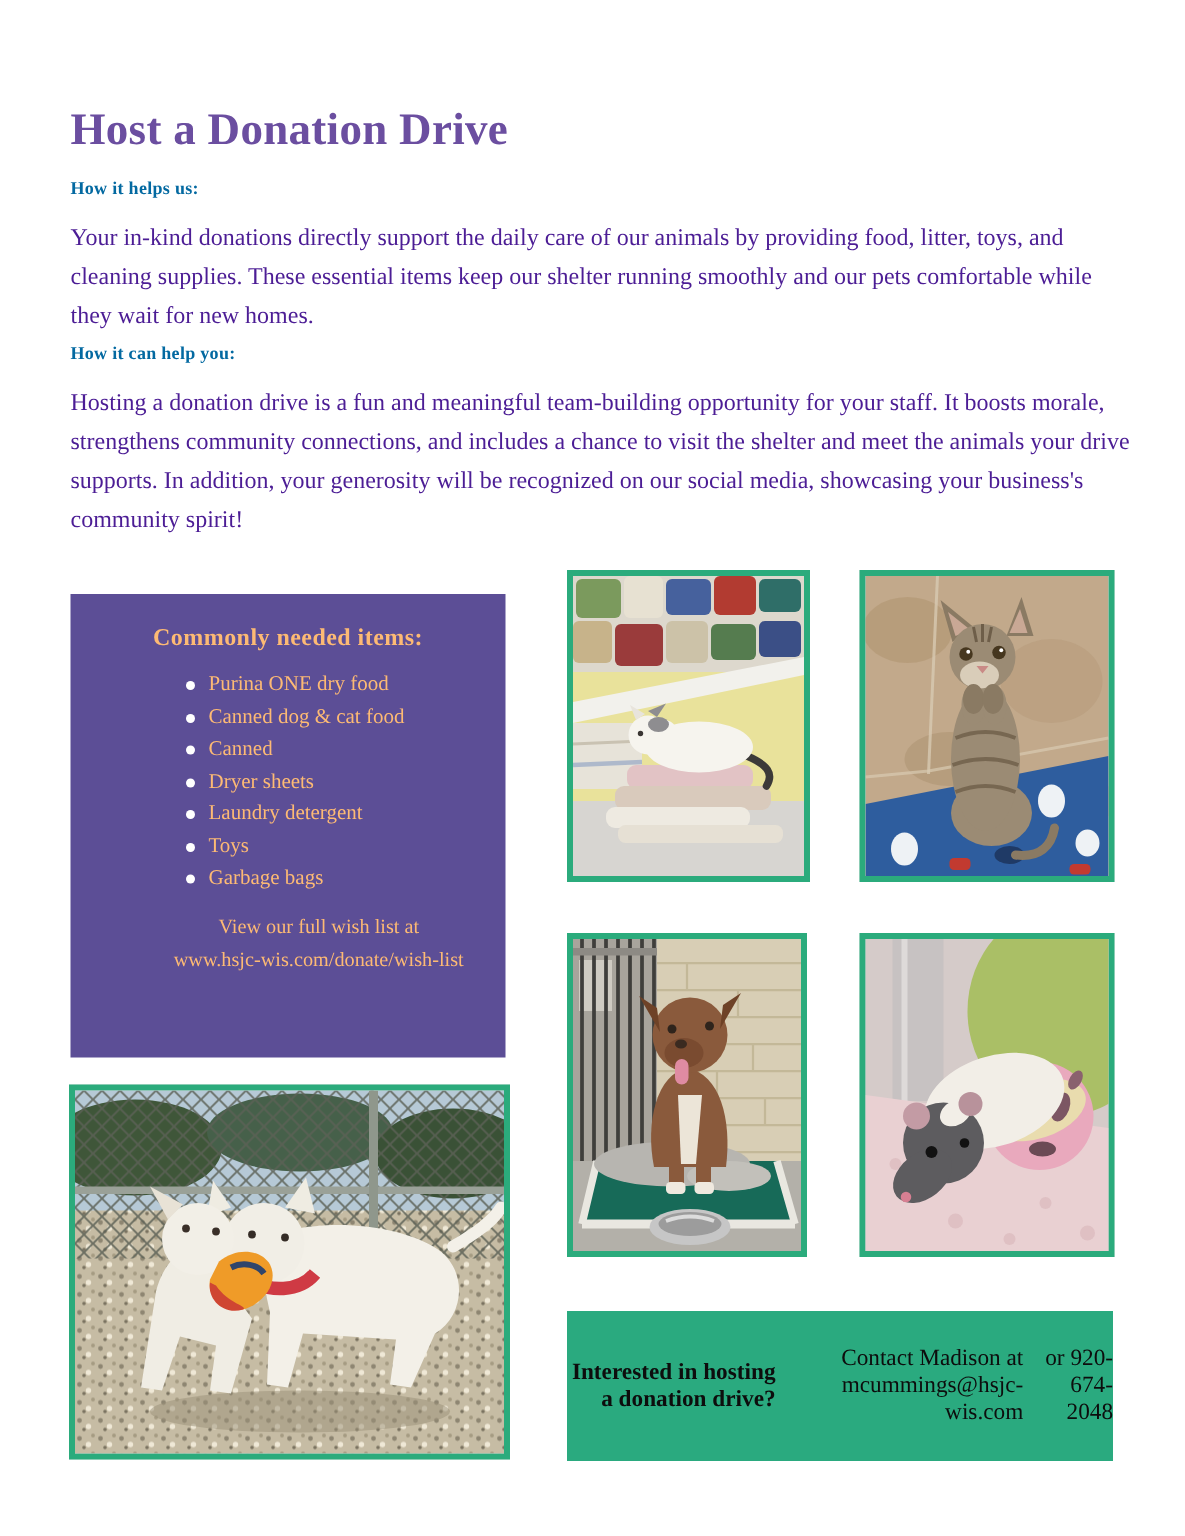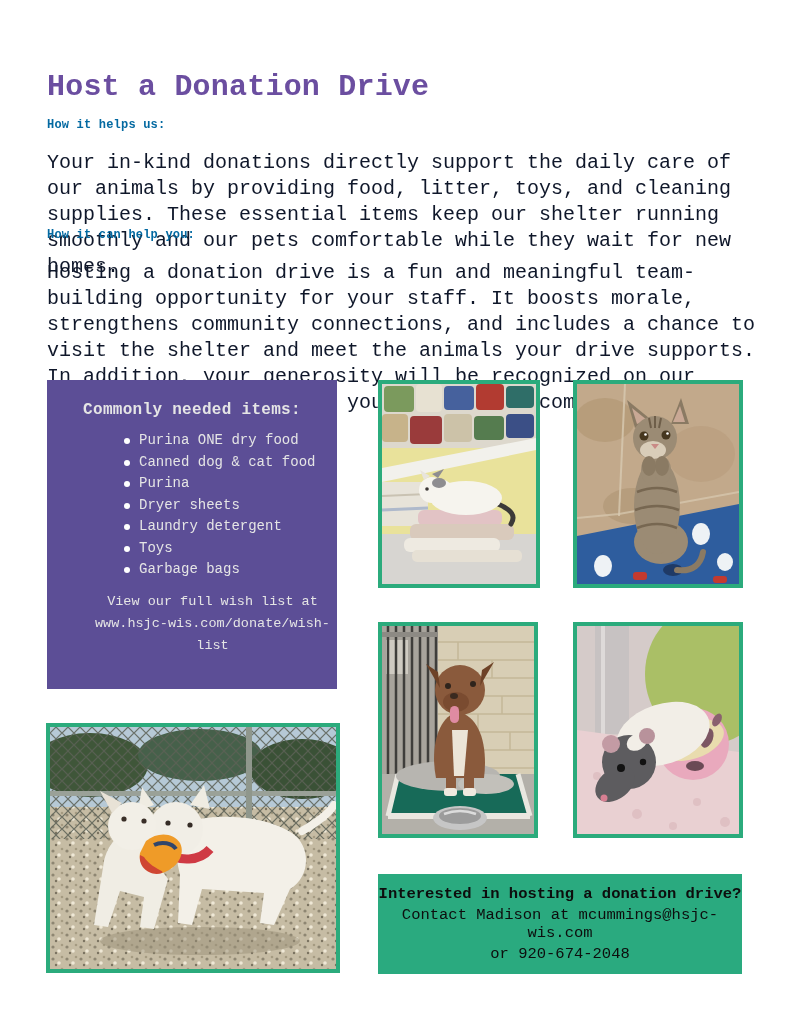--- a/index.html
+++ b/index.html
@@ -1,51 +1,51 @@
 <!DOCTYPE html>
 <html><head>
 <meta charset="utf-8">
 <style>
   html,body{margin:0;padding:0;background:#ffffff;}
   .page{position:relative;width:790px;height:1024px;background:#ffffff;overflow:hidden;
-        font-family:Liberation Mono, monospace;}
+        font-family:Liberation Serif, serif;}
 
   .title{position:absolute;left:47px;top:50px;font-size:30px;font-weight:bold;
          color:#6B4EA0;letter-spacing:0.2px;}
 
   .sec-heading{position:absolute;left:47px;font-size:12px;font-weight:bold;color:#0369a1;
                letter-spacing:0.2px;}
   .sec-heading.h1{top:108px;}
   .sec-heading.h2{top:218px;}
 
-  .sec-body{position:absolute;left:47px;width:710px;font-size:20px;line-height:26px;
-            color:#0f172a;}
+  .sec-body{position:absolute;left:47px;width:710px;font-size:16px;line-height:26px;
+            color:#4c1d95;}
   .sec-body.b1{top:130px;}
   .sec-body.b2{top:240px;}
 
-  .purple-box{position:absolute;left:47px;top:380px;width:290px;height:309px;
-              background:#5C4E96;color:#e5e5e5;box-sizing:border-box;padding-top:21px;}
+  .purple-box{position:absolute;left:47px;top:396px;width:290px;height:309px;
+              background:#5C4E96;color:#fdba74;box-sizing:border-box;padding-top:21px;}
   .purple-box .box-heading{text-align:center;font-size:16px;font-weight:bold;letter-spacing:0.3px;}
   .purple-box ul{margin:11px 0 0 0;padding:0 0 0 92px;list-style:none;}
   .purple-box li{position:relative;font-size:14px;line-height:21.5px;}
   .purple-box li::before{content:"";position:absolute;left:-15px;top:8px;width:6px;height:6px;
                          border-radius:50%;background:#ffffff;}
   .purple-box .box-footer{margin-top:10px;text-align:center;font-size:13.5px;line-height:22px;margin-left:41px;}
 
   .photo{position:absolute;border:4px solid #2BAB7C;box-sizing:border-box;background:#ddd;}
   .photo svg{display:block;width:100%;height:100%;}
   .photo.p-cat-shelf{left:378px;top:380px;width:162px;height:208px;}
   .photo.p-kitten{left:573px;top:380px;width:170px;height:208px;}
   .photo.p-dog-kennel{left:378px;top:622px;width:160px;height:216px;}
   .photo.p-rat{left:573px;top:622px;width:170px;height:216px;}
   .photo.p-two-dogs{left:46px;top:723px;width:294px;height:250px;}
 
   .contact-box{position:absolute;left:378px;top:874px;width:364px;height:100px;
-               background:#2AAA7F;color:#0d0d0d;display:flex;flex-direction:column;
-               justify-content:center;align-items:center;text-align:center;gap:3px;}
+               background:#2AAA7F;color:#0d0d0d;display:flex;flex-direction:row;
+               justify-content:center;align-items:center;text-align:right;gap:3px;}
   .contact-box .c1{font-size:15.5px;font-weight:bold;}
   .contact-box .c2,.contact-box .c3{font-size:15.5px;}
 </style>
 </head>
 <body>
 
 <div class="page">
 
   <h1 class="title">Host a Donation Drive</h1>
 
@@ -53,21 +53,21 @@
   <p class="sec-body b1">Your in-kind donations directly support the daily care of our animals by providing food, litter, toys, and cleaning supplies. These essential items keep our shelter running smoothly and our pets comfortable while they wait for new homes.</p>
 
   <h2 class="sec-heading h2">How it can help you:</h2>
   <p class="sec-body b2">Hosting a donation drive is a fun and meaningful team-building opportunity for your staff. It boosts morale, strengthens community connections, and includes a chance to visit the shelter and meet the animals your drive supports. In addition, your generosity will be recognized on our social media, showcasing your business's community spirit!</p>
 
   <div class="purple-box">
     <div class="box-heading">Commonly needed items:</div>
     <ul>
       <li>Purina ONE dry food</li>
       <li>Canned dog &amp; cat food</li>
-      <li>Purina</li>
+      <li>Canned</li>
       <li>Dryer sheets</li>
       <li>Laundry detergent</li>
       <li>Toys</li>
       <li>Garbage bags</li>
     </ul>
     <div class="box-footer">
       <div>View our full wish list at</div>
       <div>www.hsjc-wis.com/donate/wish-list</div>
     </div>
   </div>

